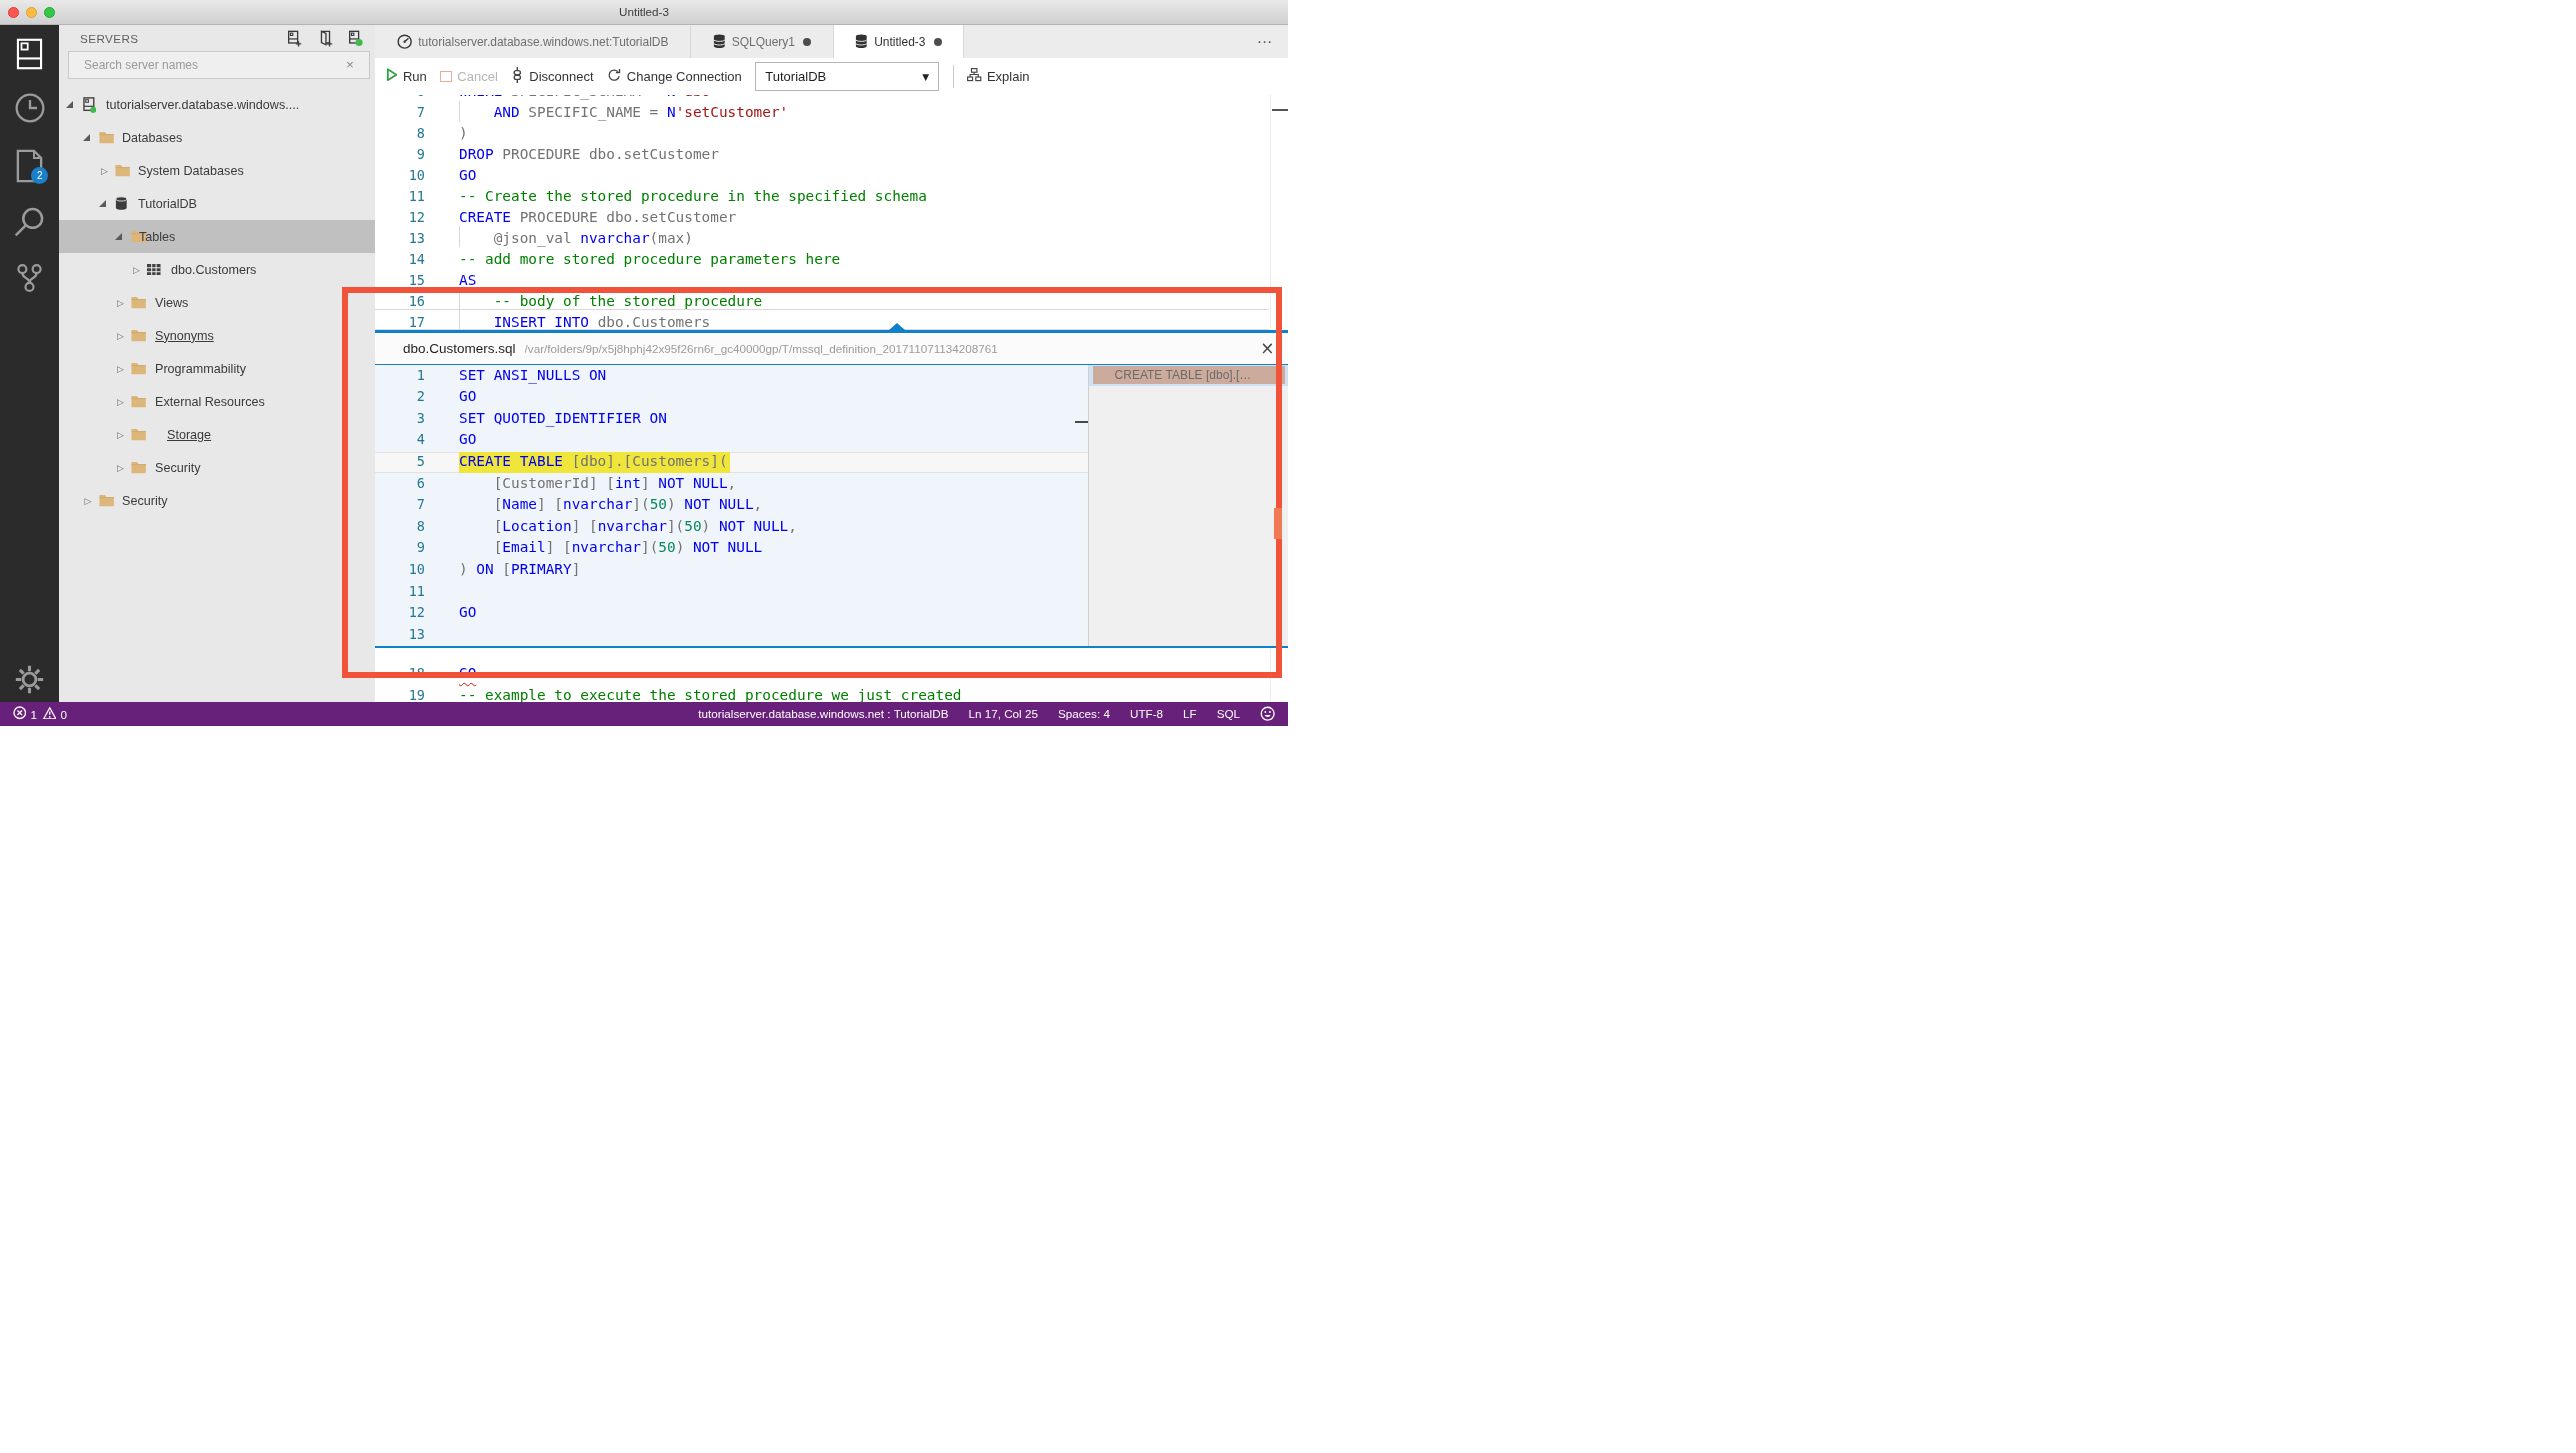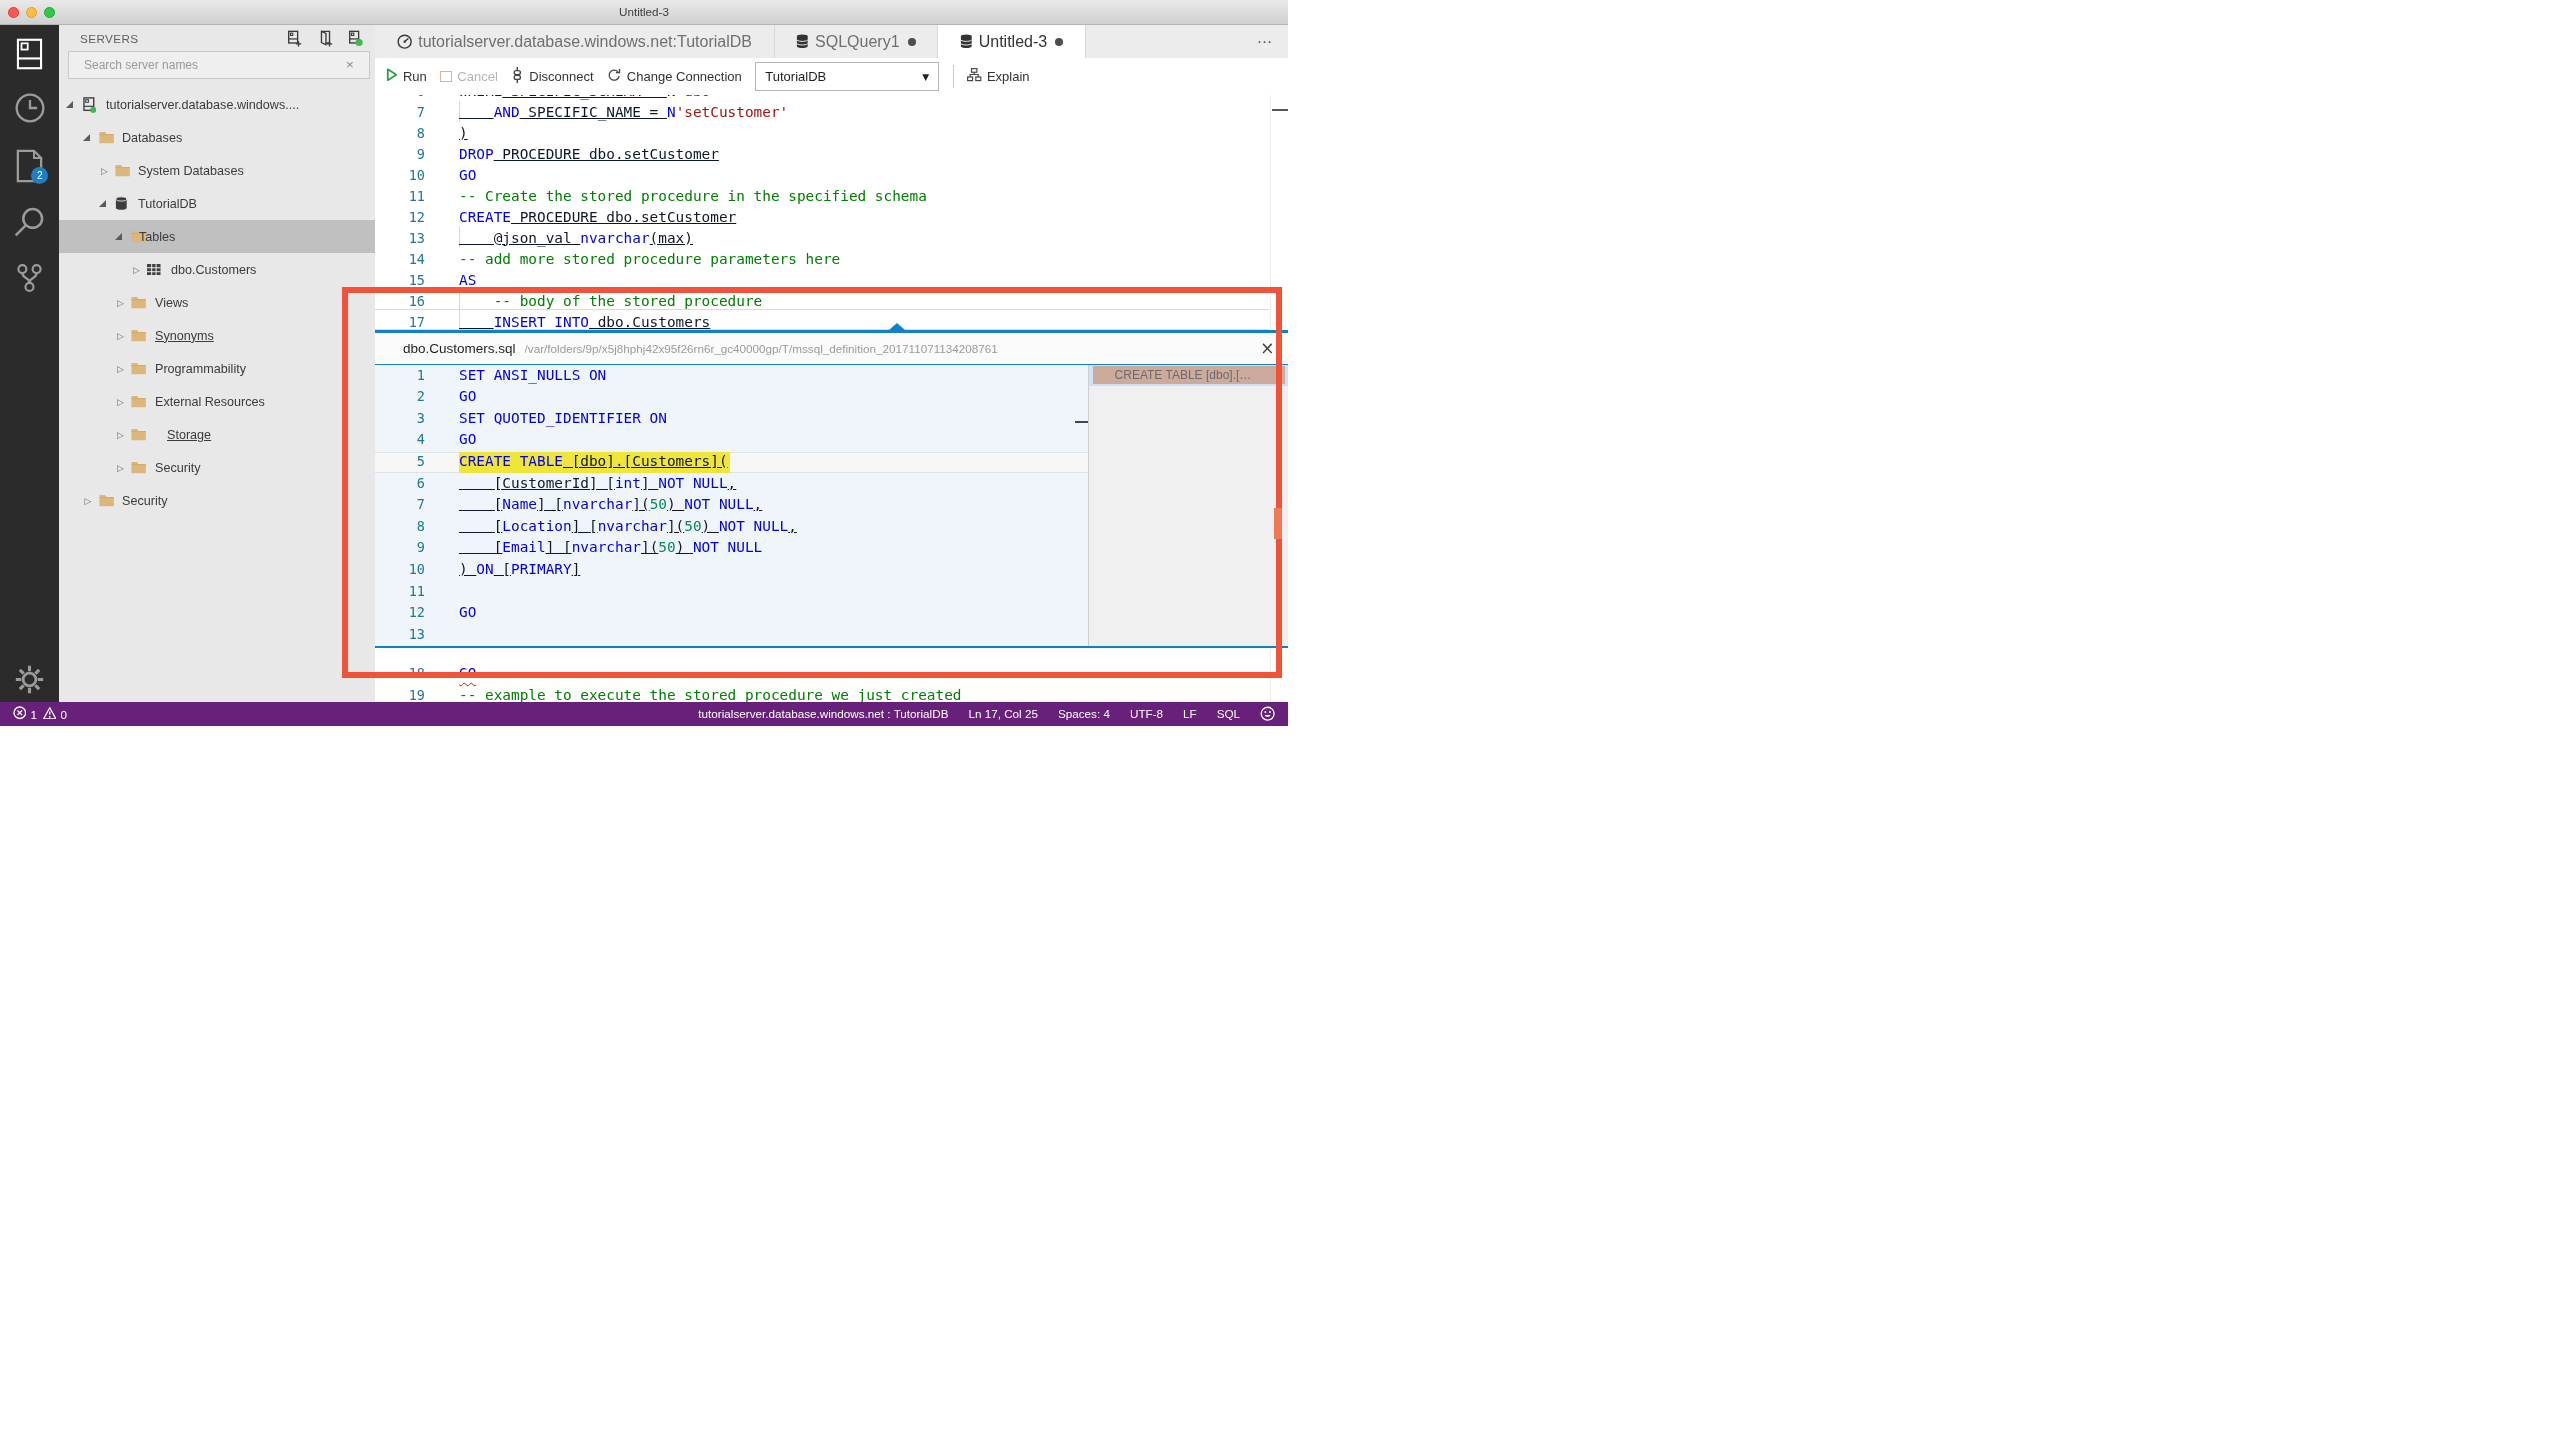--- a/index.html
+++ b/index.html
@@ -47,21 +47,21 @@
   .trow.selected{background:var(--selected_row);}
   .twisty{position:absolute;width:10.8px;text-align:center;color:#6a6a6a;font-size:9px;font-family:"DejaVu Sans",sans-serif;}
   .twisty.exp{width:0;height:0;border-bottom:7.2px solid #5a5a5a;border-left:7.2px solid transparent;}
   .ticon{position:absolute;display:flex;}
   .tlabel{position:absolute;}
 
   
   .editor-area{flex:1;display:flex;flex-direction:column;background:#fff;min-width:0;}
   .tabs{height:33px;background:#ececec;display:flex;flex:none;align-items:stretch;}
   .tab{display:flex;align-items:center;gap:6.3px;padding:0 21.6px;border-right:0.9px solid #d8d8d8;
-    font-size:16px;color:#6f6f6f;white-space:nowrap;}
+    font-size:12px;color:#6f6f6f;white-space:nowrap;}
   .tab .dirty{width:8px;height:8px;border-radius:50%;background:#4d4d4d;margin-left:1.8px;}
   .tab.active{background:#fff;color:#333;}
   .tabs-more{margin-left:auto;align-self:center;padding:0 16px;font-size:15.3px;color:#555;font-family:"DejaVu Sans",sans-serif;}
 
   .toolbar{height:37px;background:#fff;display:flex;align-items:center;gap:13.5px;padding:0 10.8px;flex:none;font-size:13px;color:#333;}
   .tbtn{display:flex;align-items:center;gap:5.4px;white-space:nowrap;}
   .tbtn.disabled{color:#b5b5b5;}
   .cancel-sq{width:11.7px;height:11.7px;border:1.8px solid #ecaa9b;display:inline-block;}
   .db-select{width:184px;height:29px;border:0.9px solid #b5b5b5;background:#fff;display:flex;align-items:center;
     padding:0 9px;font-size:13px;color:#1e1e1e;}
@@ -71,21 +71,21 @@
   
   .editor-body{position:relative;flex:1;overflow:hidden;background:#fff;
     font-family:"DejaVu Sans Mono","Liberation Mono",monospace;font-size:14.4px;}
   .edge-line{position:absolute;left:895px;top:0;bottom:0;width:0.9px;background:#ececec;}
   .scroll-dash{position:absolute;left:897px;top:13.5px;width:16px;height:2.7px;background:#555;}
   .codeblock{position:absolute;left:0;right:0;}
   .eline{display:flex;white-space:pre;height:21px;line-height:21px;}
   .eline .ln{width:50px;text-align:right;color:var(--line_number);flex:none;font-size:13.5px;}
   .eline .code{padding-left:34px;}
   .below .eline{height:21.6px;line-height:21.6px;}
-  .tk-k{color:var(--keyword);} .tk-t{color:#0f172a;text-decoration:underline;} .tk-c{color:var(--comment);}
+  .tk-k{color:var(--keyword);} .tk-t{color:#737373;} .tk-c{color:var(--comment);}
   .tk-s{color:var(--string);} .tk-n{color:var(--number);}
   .tk-e{color:var(--keyword);text-decoration:underline;text-decoration-style:wavy;
     text-decoration-color:#e51400;text-underline-offset:3.6px;text-decoration-thickness:0.9px;}
   .cur-line{position:absolute;left:0;right:19px;height:21px;border-top:0.9px solid #dadada;border-bottom:0.9px solid #dadada;}
   .iguide{position:absolute;width:0.9px;background:#d6d6d6;left:84px;}
 
   
   .peek{position:absolute;left:0;top:235px;width:914px;z-index:5;background:#fff;}
   .peek-arrow{position:absolute;top:-7.2px;left:514px;width:0;height:0;
     border-left:8px solid transparent;border-right:8px solid transparent;border-bottom:7.2px solid var(--peek_border);}

